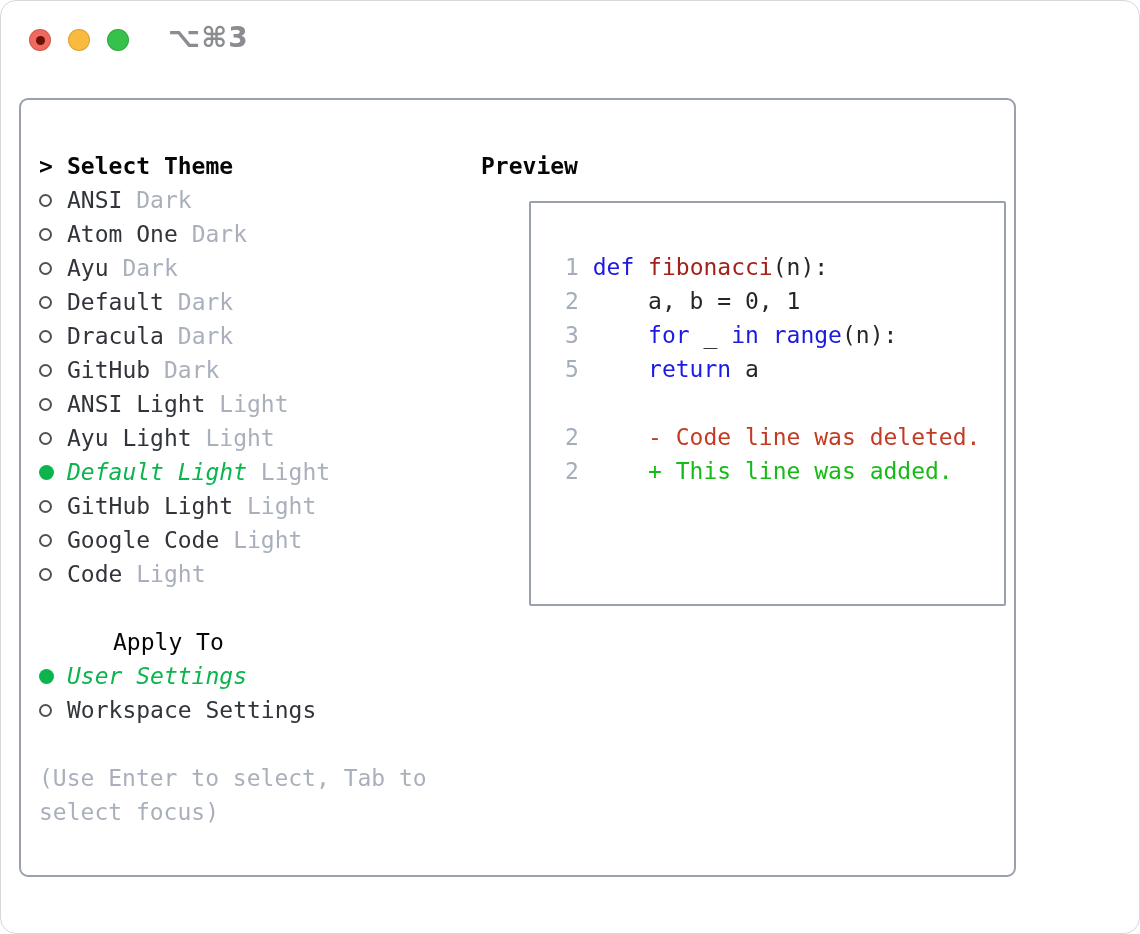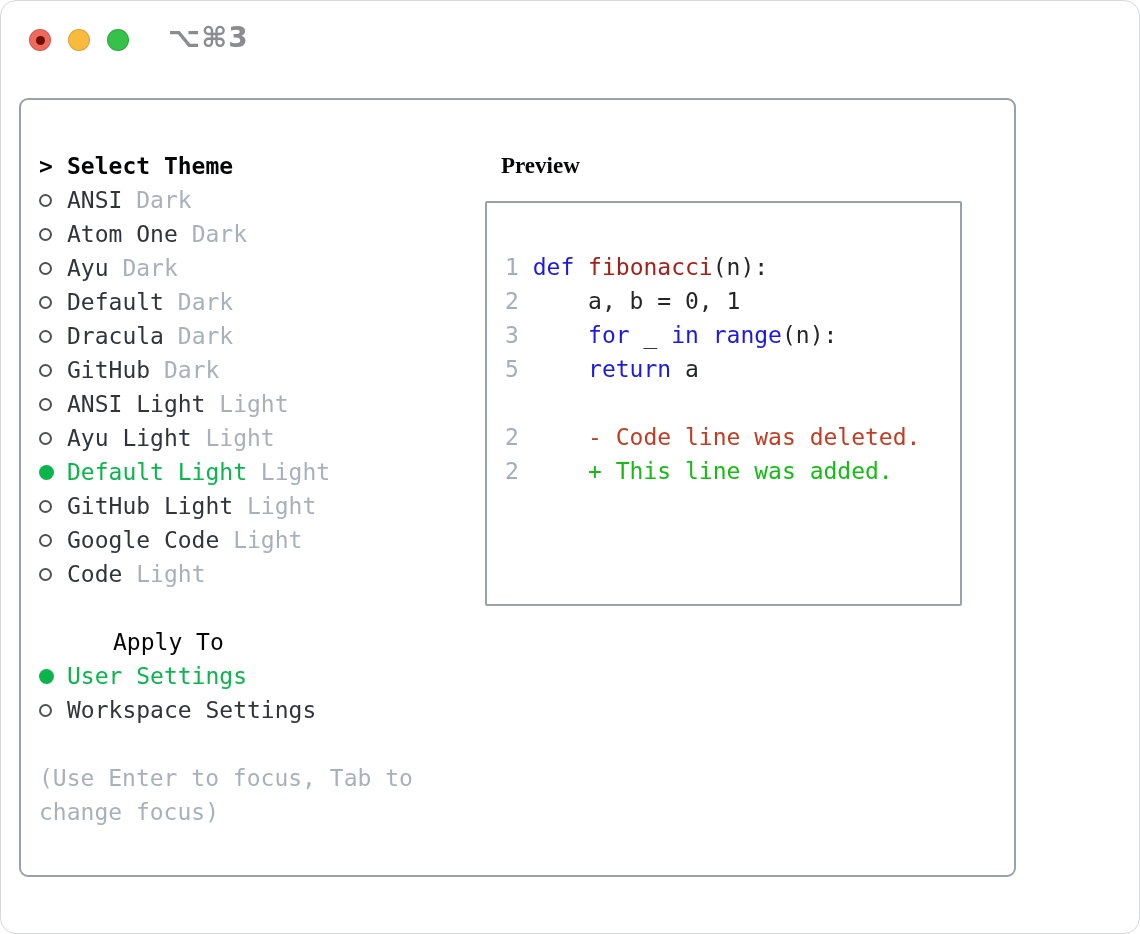--- a/index.html
+++ b/index.html
@@ -34,30 +34,30 @@
   }
   .leftcol{position:absolute;left:18px;top:49px;width:440px;}
   .row{display:flex;align-items:center;height:34px;font-size:23px;line-height:34px;color:var(--text-dark);white-space:pre;}
   .marker{display:inline-flex;align-items:center;width:28px;flex:0 0 28px;}
   .cursor{font-weight:700;color:var(--heading-black);}
   .circle{width:13px;height:13px;border:2px solid var(--circle-gray);border-radius:50%;box-sizing:border-box;}
   .circle.filled{width:15px;height:15px;border:none;background:var(--accent-green);}
   .hdr{font-weight:700;color:var(--heading-black);}
   .subhdr{color:var(--heading-black);margin-left:46px;}
   .name{color:var(--text-dark);}
-  .name.selected{color:var(--accent-green);}
+  .name.selected{color:var(--accent-green);font-style:italic;}
   .variant{color:var(--muted-gray);}
   .spacer{height:34px;}
   .hint{margin-top:34px;width:420px;font-size:23px;line-height:34px;color:var(--muted-gray);}
   
-  .preview-title-row{position:absolute;left:480px;top:49px;height:34px;font-size:23px;line-height:34px;font-family:Liberation Serif, serif;}
+  .preview-title-row{position:absolute;left:460px;top:49px;height:34px;font-size:23px;line-height:34px;}
   .preview-box{
-    position:absolute;left:464px;top:101px;width:477px;height:405px;
+    position:absolute;left:508px;top:101px;width:477px;height:405px;
     box-sizing:border-box;border:2px solid var(--border-gray);border-radius:2px;
-    padding:47px 0 0 18px;overflow:hidden;
+    padding:47px 0 0 34px;overflow:hidden;
   }
   .pline{height:34px;font-size:23px;line-height:34px;white-space:pre;color:var(--code-text);}
   .lnum{display:inline-block;width:2ch;color:var(--line-number-gray);white-space:pre;}
   .seg{white-space:pre;}
   .seg-kw{color:var(--keyword-blue);}
   .seg-fn{color:var(--function-red);}
   .seg-pl{color:var(--code-text);}
   .seg-ctx{color:var(--context-gray);}
   .seg-del{color:var(--deleted-red);}
   .seg-add{color:var(--added-green);}
@@ -106,21 +106,21 @@
       <div class="row">
         <span class="marker"></span>
         <span class="subhdr">Apply To</span>
       </div>
 
       <div id="apply-list">
           <div class="row"><span class="marker"><span class="circle filled"></span></span><span class="name selected">User Settings</span></div>
           <div class="row"><span class="marker"><span class="circle"></span></span><span class="name">Workspace Settings</span></div>
         </div>
 
-      <div class="hint">(Use Enter to focus, Tab to change focus)</div>
+      <div class="hint">(Use Enter to select, Tab to select focus)</div>
     </div>
 
     <div class="preview-title-row">
       <span class="hdr">Preview</span>
     </div>
 
     <div class="preview-box" id="preview-box">
         <div class="pline"><span class="lnum">1</span><span class="seg seg-kw">def</span><span class="seg seg-pl"> </span><span class="seg seg-fn">fibonacci</span><span class="seg seg-pl">(n):</span></div>
         <div class="pline"><span class="lnum">2</span><span class="seg seg-pl">    a, b = 0, 1</span></div>
         <div class="pline"><span class="lnum">3</span><span class="seg seg-pl">    </span><span class="seg seg-kw">for</span><span class="seg seg-pl"> _ </span><span class="seg seg-kw">in</span><span class="seg seg-pl"> </span><span class="seg seg-kw">range</span><span class="seg seg-pl">(n):</span></div>

